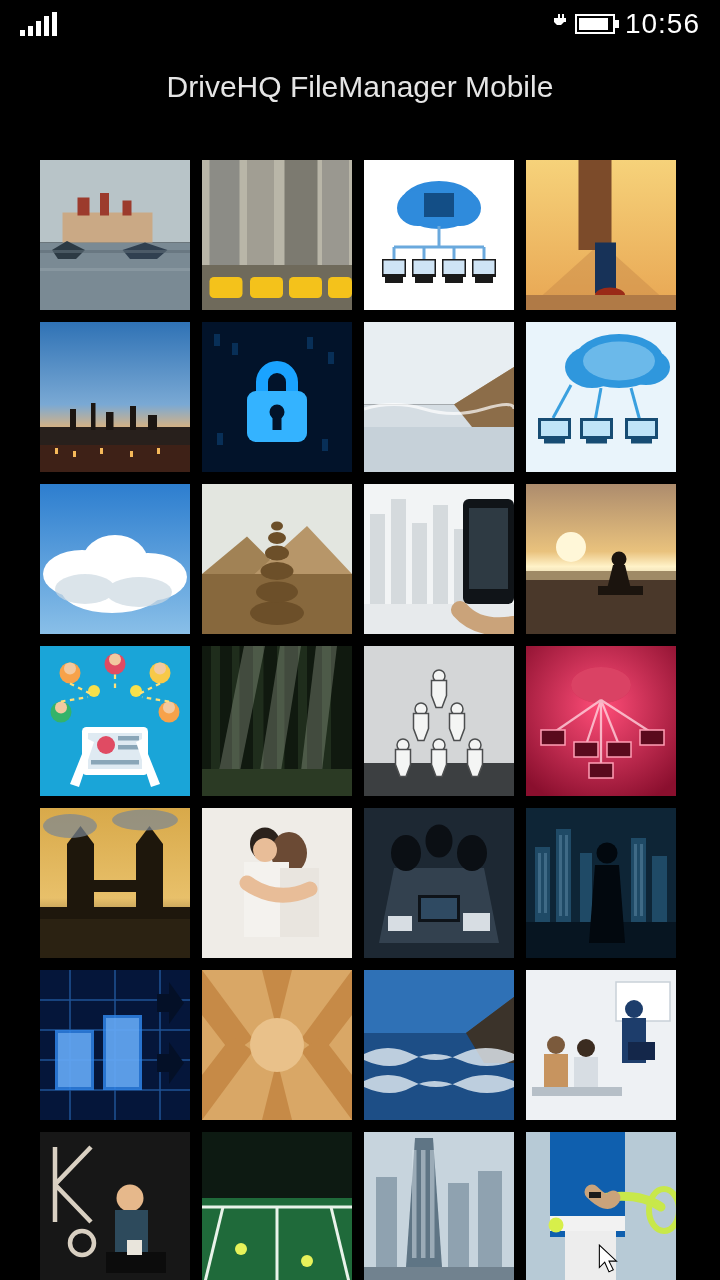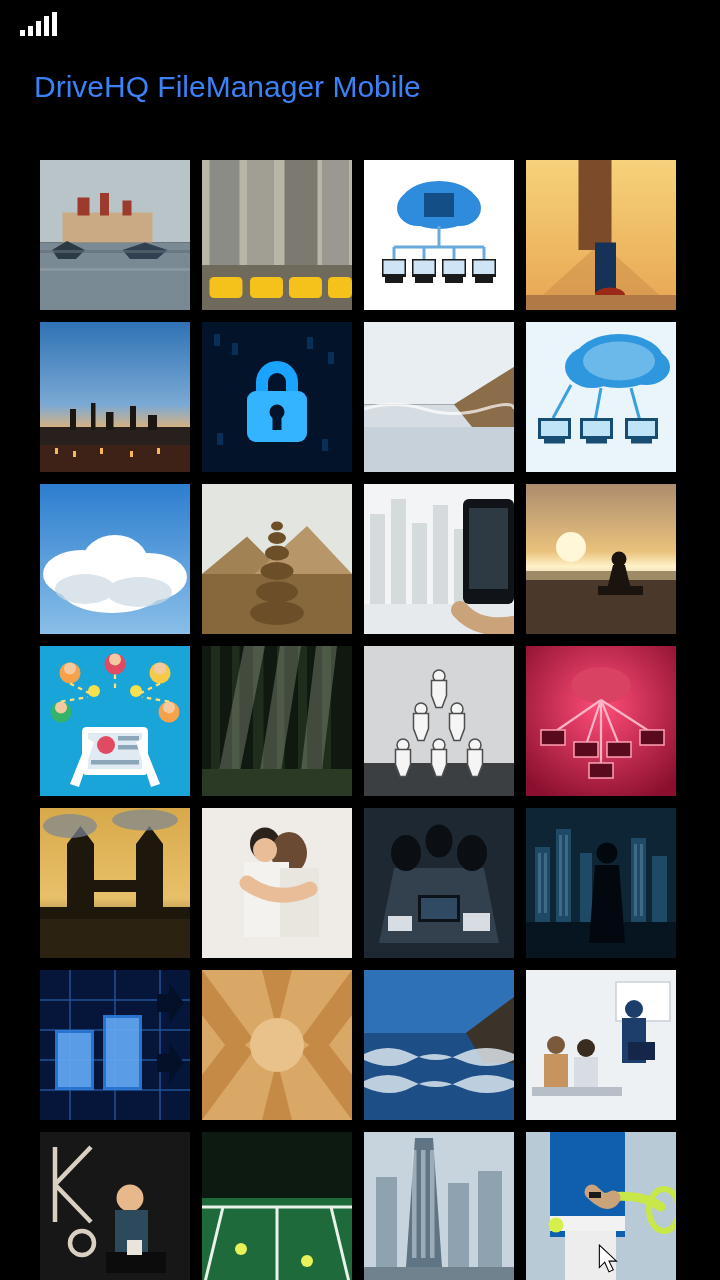--- a/index.html
+++ b/index.html
@@ -75,23 +75,24 @@
   }
 
   
   .app-header {
     position: absolute;
     top: 70px;
     left: 34px;
     right: 34px;
   }
   .app-title {
-    color: #3b82f6;
+    color: #e5e5e5;
     font-size: 30px;
     font-weight: 400;
+    text-align: center;
   }
 
   
   .grid-wrap {
     position: absolute;
     top: 160px;
     left: 40px;
     right: 40px;
     bottom: 0;
     overflow: hidden;
@@ -131,20 +132,31 @@
 
 <div class="status-bar">
   <div class="status-left">
     <div class="signal">
       <span></span>
         <span></span>
         <span></span>
         <span></span>
         <span></span>
     </div>
+  </div>
+  <div class="status-right">
+    <span class="plug">
+      <svg width="18" height="18" viewBox="0 0 18 18">
+        <path d="M3 8 h4 v-4 h2 v4 h2 v-4 h2 v4 h2 v4 h-2 l-3 3 h-4 l-3 -3 z" fill="#fff"></path>
+      </svg>
+    </span>
+    <div class="battery">
+      <div class="level"></div>
+    </div>
+    <div class="clock">10:56</div>
   </div>
 </div>
 
 <div class="app-header">
   <div class="app-title">DriveHQ FileManager Mobile</div>
 </div>
 
 <div class="grid-wrap">
   <div class="grid">
 

